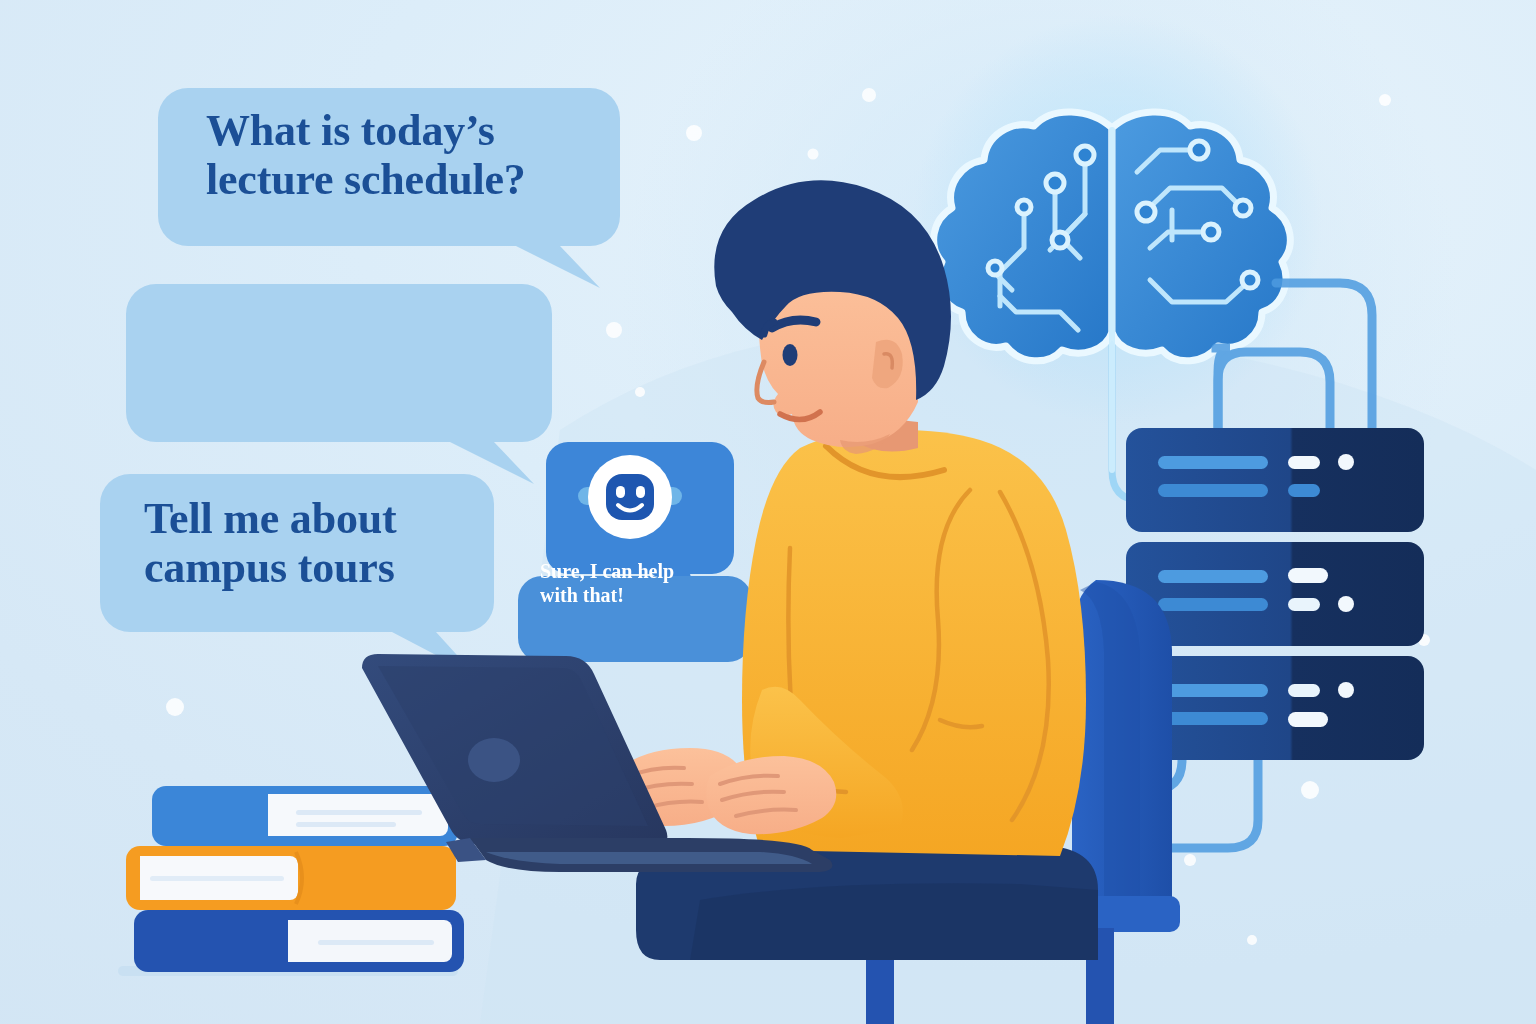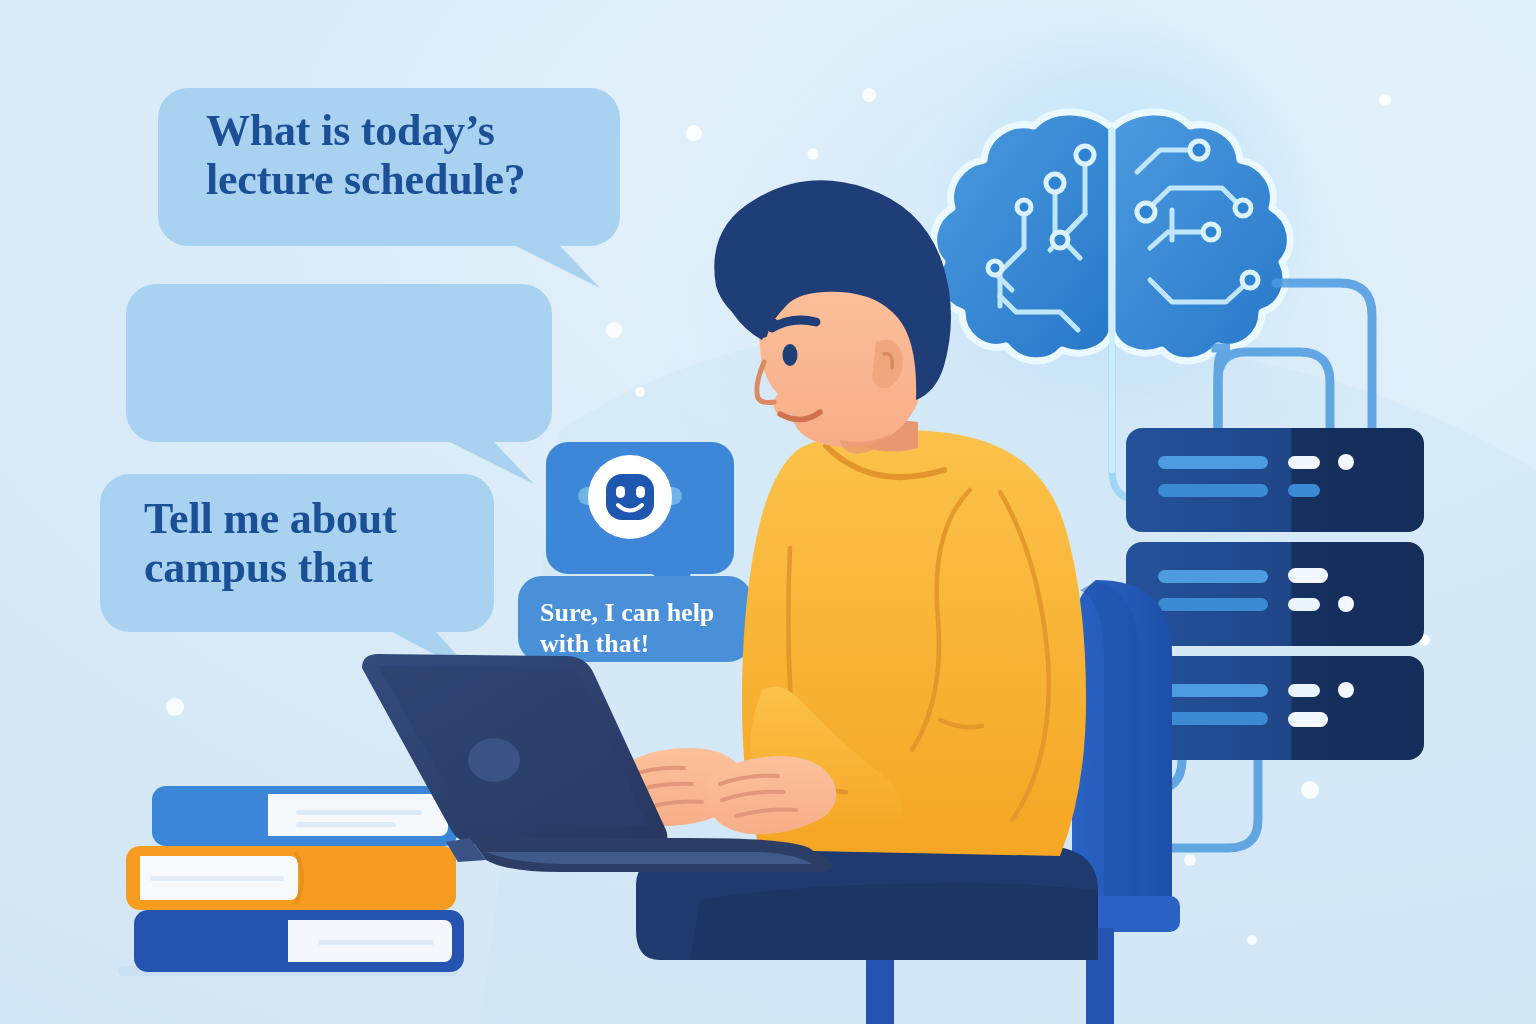--- a/index.html
+++ b/index.html
@@ -29,22 +29,22 @@
     line-height: 1.12;
     letter-spacing: -0.2px;
     white-space: pre-line;
     pointer-events: none;
   }
   #q1-text { left: 206px;  top: 106px;  font-size: 44px; }
   #q2-text { left: 172px;  top: 302px;  font-size: 44px; }
   #q3-text { left: 144px;  top: 494px;  font-size: 44px; }
   #bot-reply-text {
     position: absolute;
-    left: 540px; top: 597px;
-    font-size: 26px;
+    left: 540px; top: 559px;
+    font-size: 20px;
     font-weight: bold;
     color: #FFFFFF;
     line-height: 1.2;
     white-space: pre-line;
     pointer-events: none;
   }
 </style>
 </head>
 <body>
 
@@ -224,21 +224,21 @@
 
     <g>
       <path d="M100 474 H464 A30 30 0 0 1 494 504 V602 A30 30 0 0 1 464 632 H436
                L476 676 L392 632 H130 A30 30 0 0 1 100 602 V504 A30 30 0 0 1 130 474 Z" fill="#A9D2F0"></path>
     </g>
   </svg>
 
   <div class="bubble-text" id="q1-text">What is today’s
 lecture schedule?</div>
   <div class="bubble-text" id="q3-text">Tell me about
-campus that</div>
+campus tours</div>
 
   <svg class="layer" viewBox="0 0 1536 1024">
 
     <g>
       <path d="M546 442 H712 A22 22 0 0 1 734 464 V552 A22 22 0 0 1 712 574 H690
                L700 606 L652 574 H568 A22 22 0 0 1 546 552 V464 A22 22 0 0 1 568 442 Z" fill="#3D86D8"></path>
 
       <g>
         <rect x="578" y="487" width="20" height="18" rx="9" fill="#6FB5E8"></rect>
         <rect x="662" y="487" width="20" height="18" rx="9" fill="#6FB5E8"></rect>

